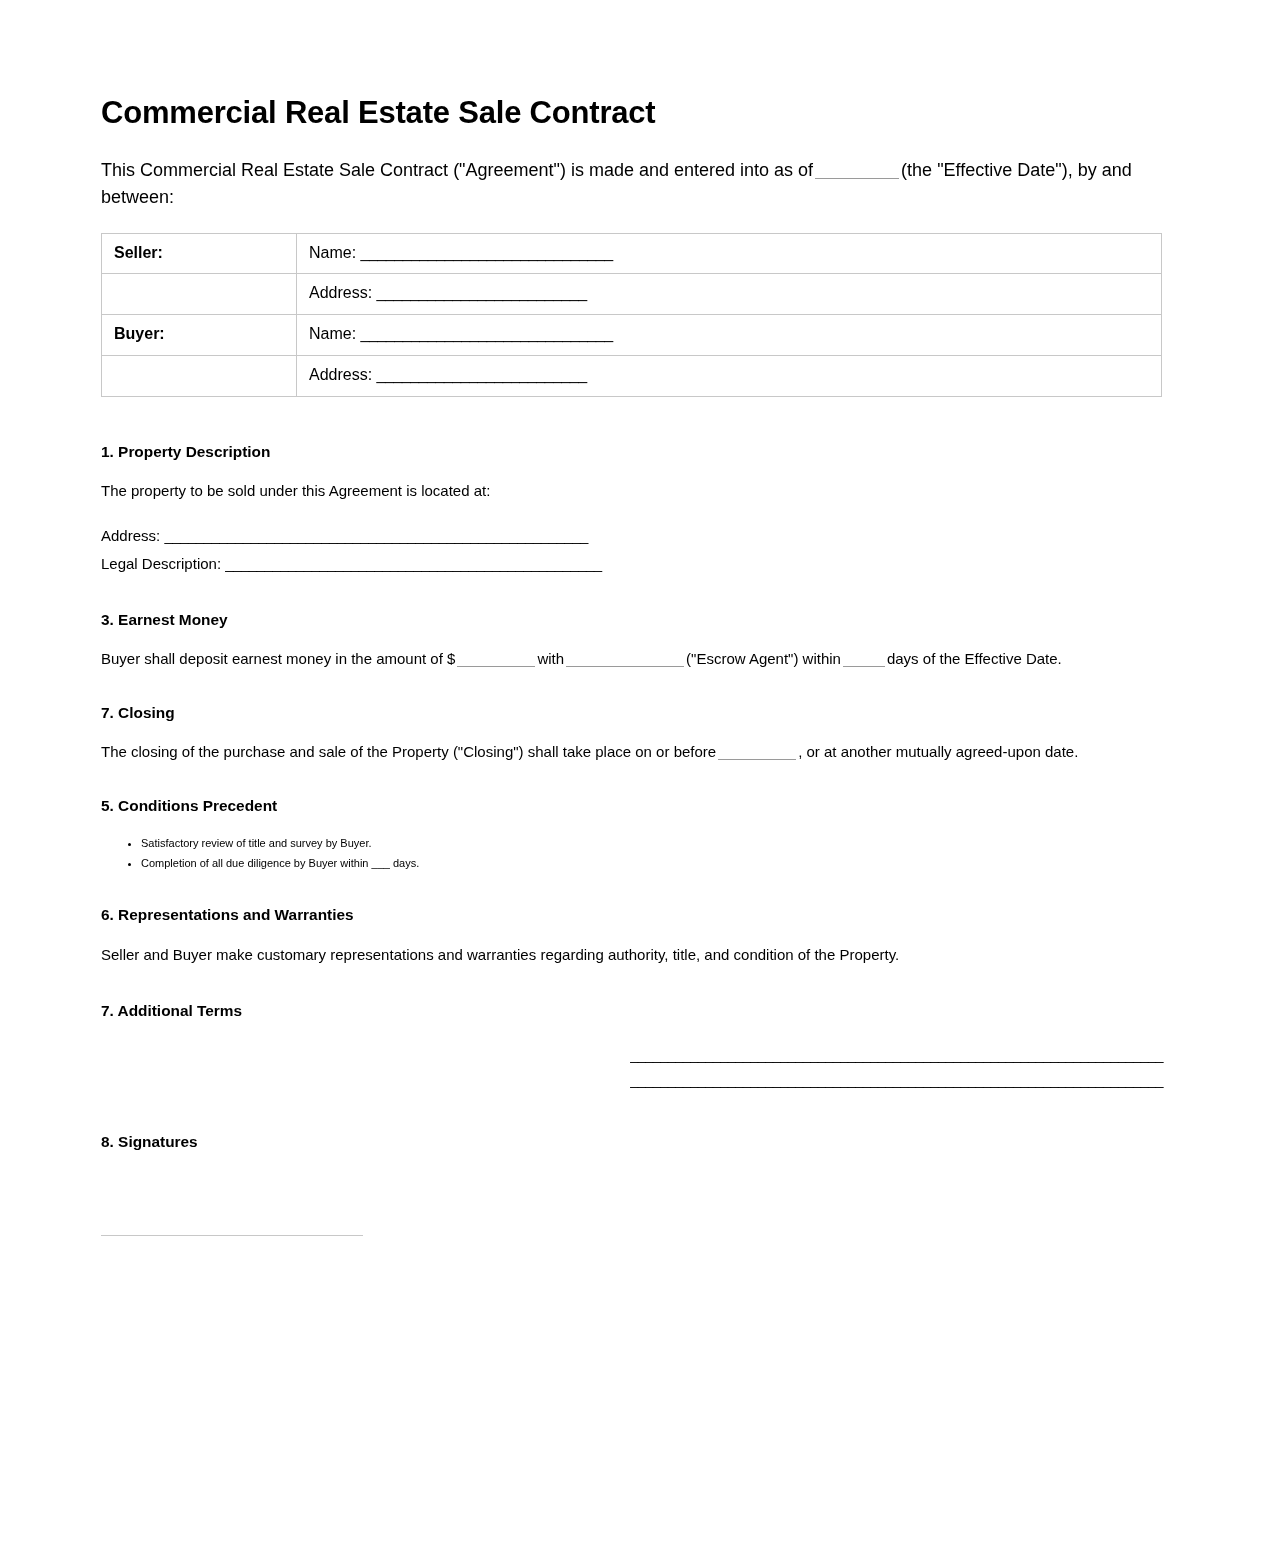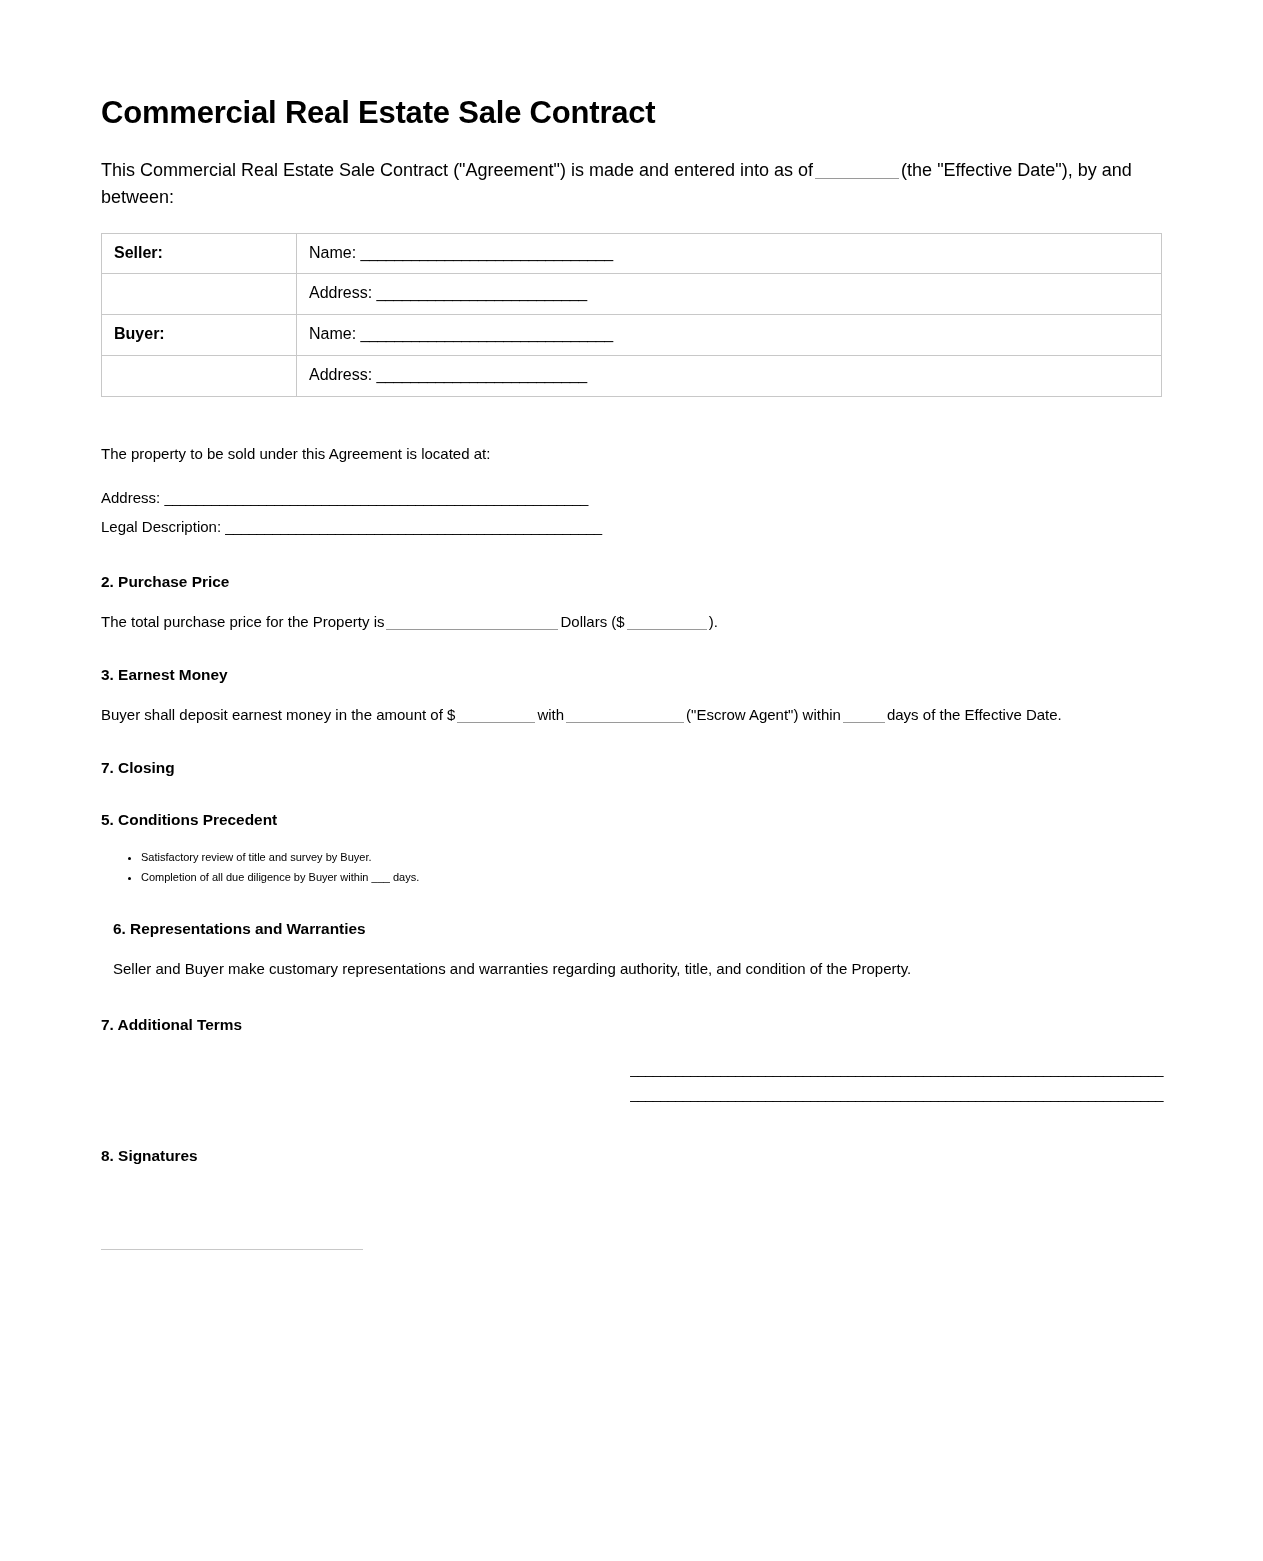--- a/index.html
+++ b/index.html
@@ -114,21 +114,21 @@
   .sig-line {
     width: 262px;
     border-bottom: 1px solid #c8c8c8;
     height: 0;
   }
   #sec1 { margin-bottom: 35px; }
   #sec2 { margin-bottom: 33px; }
   #sec3 { margin-bottom: 33px; }
   #sec4 { margin-bottom: 33px; }
   #sec5 { margin-bottom: 33px; }
-  #sec6 { margin-bottom: 36px; margin-left: 12px; }
+  #sec6 { margin-bottom: 36px; }
   #sec7 { margin-bottom: 40px; }
 </style>
 </head>
 <body>
 
 <div class="page">
 
   <h1 class="doc-title">Commercial Real Estate Sale Contract</h1>
 
   <p class="intro">
@@ -150,47 +150,45 @@
         <td><span>Name:</span> <span class="ul-black">______________________________</span></td>
       </tr>
       <tr>
         <td class="label-cell"></td>
         <td><span>Address:</span> <span class="ul-black">_________________________</span></td>
       </tr>
     </tbody>
   </table>
 
   <div class="sec" id="sec1">
+    <h2 class="section-head">1. Property Description</h2>
     <p class="body-line" style="margin-bottom:22px;">The property to be sold under this Agreement is located at:</p>
     <p class="body-line">
       <span>Address:</span>
       <span class="ul-black">______________________________________________________</span>
     </p>
     <p class="body-line">
       <span>Legal Description:</span>
       <span class="ul-black">________________________________________________</span>
     </p>
   </div>
 
-  <div class="sec" id="sec2">
-    <h2 class="section-head">2. Purchase Price</h2>
-    <p class="body-line">
-      <span>The total purchase price for the Property is</span><span class="blank w-amount"></span><span>Dollars ($</span><span class="blank w-dollar"></span><span>).</span>
-    </p>
-  </div>
 
   <div class="sec" id="sec3">
     <h2 class="section-head">3. Earnest Money</h2>
     <p class="body-line">
       <span>Buyer shall deposit earnest money in the amount of $</span><span class="blank w-money"></span><span>with</span><span class="blank w-escrow"></span><span>("Escrow Agent") within</span><span class="blank w-days"></span><span>days of the Effective Date.</span>
     </p>
   </div>
 
   <div class="sec" id="sec4">
     <h2 class="section-head">7. Closing</h2>
+    <p class="body-line">
+      <span>The closing of the purchase and sale of the Property ("Closing") shall take place on or before</span><span class="blank w-close"></span><span>, or at another mutually agreed-upon date.</span>
+    </p>
   </div>
 
   <div class="sec" id="sec5">
     <h2 class="section-head">5. Conditions Precedent</h2>
     <ul class="conditions">
       <li>Satisfactory review of title and survey by Buyer.</li>
       <li>Completion of all due diligence by Buyer within ___ days.</li>
     </ul>
   </div>
 

